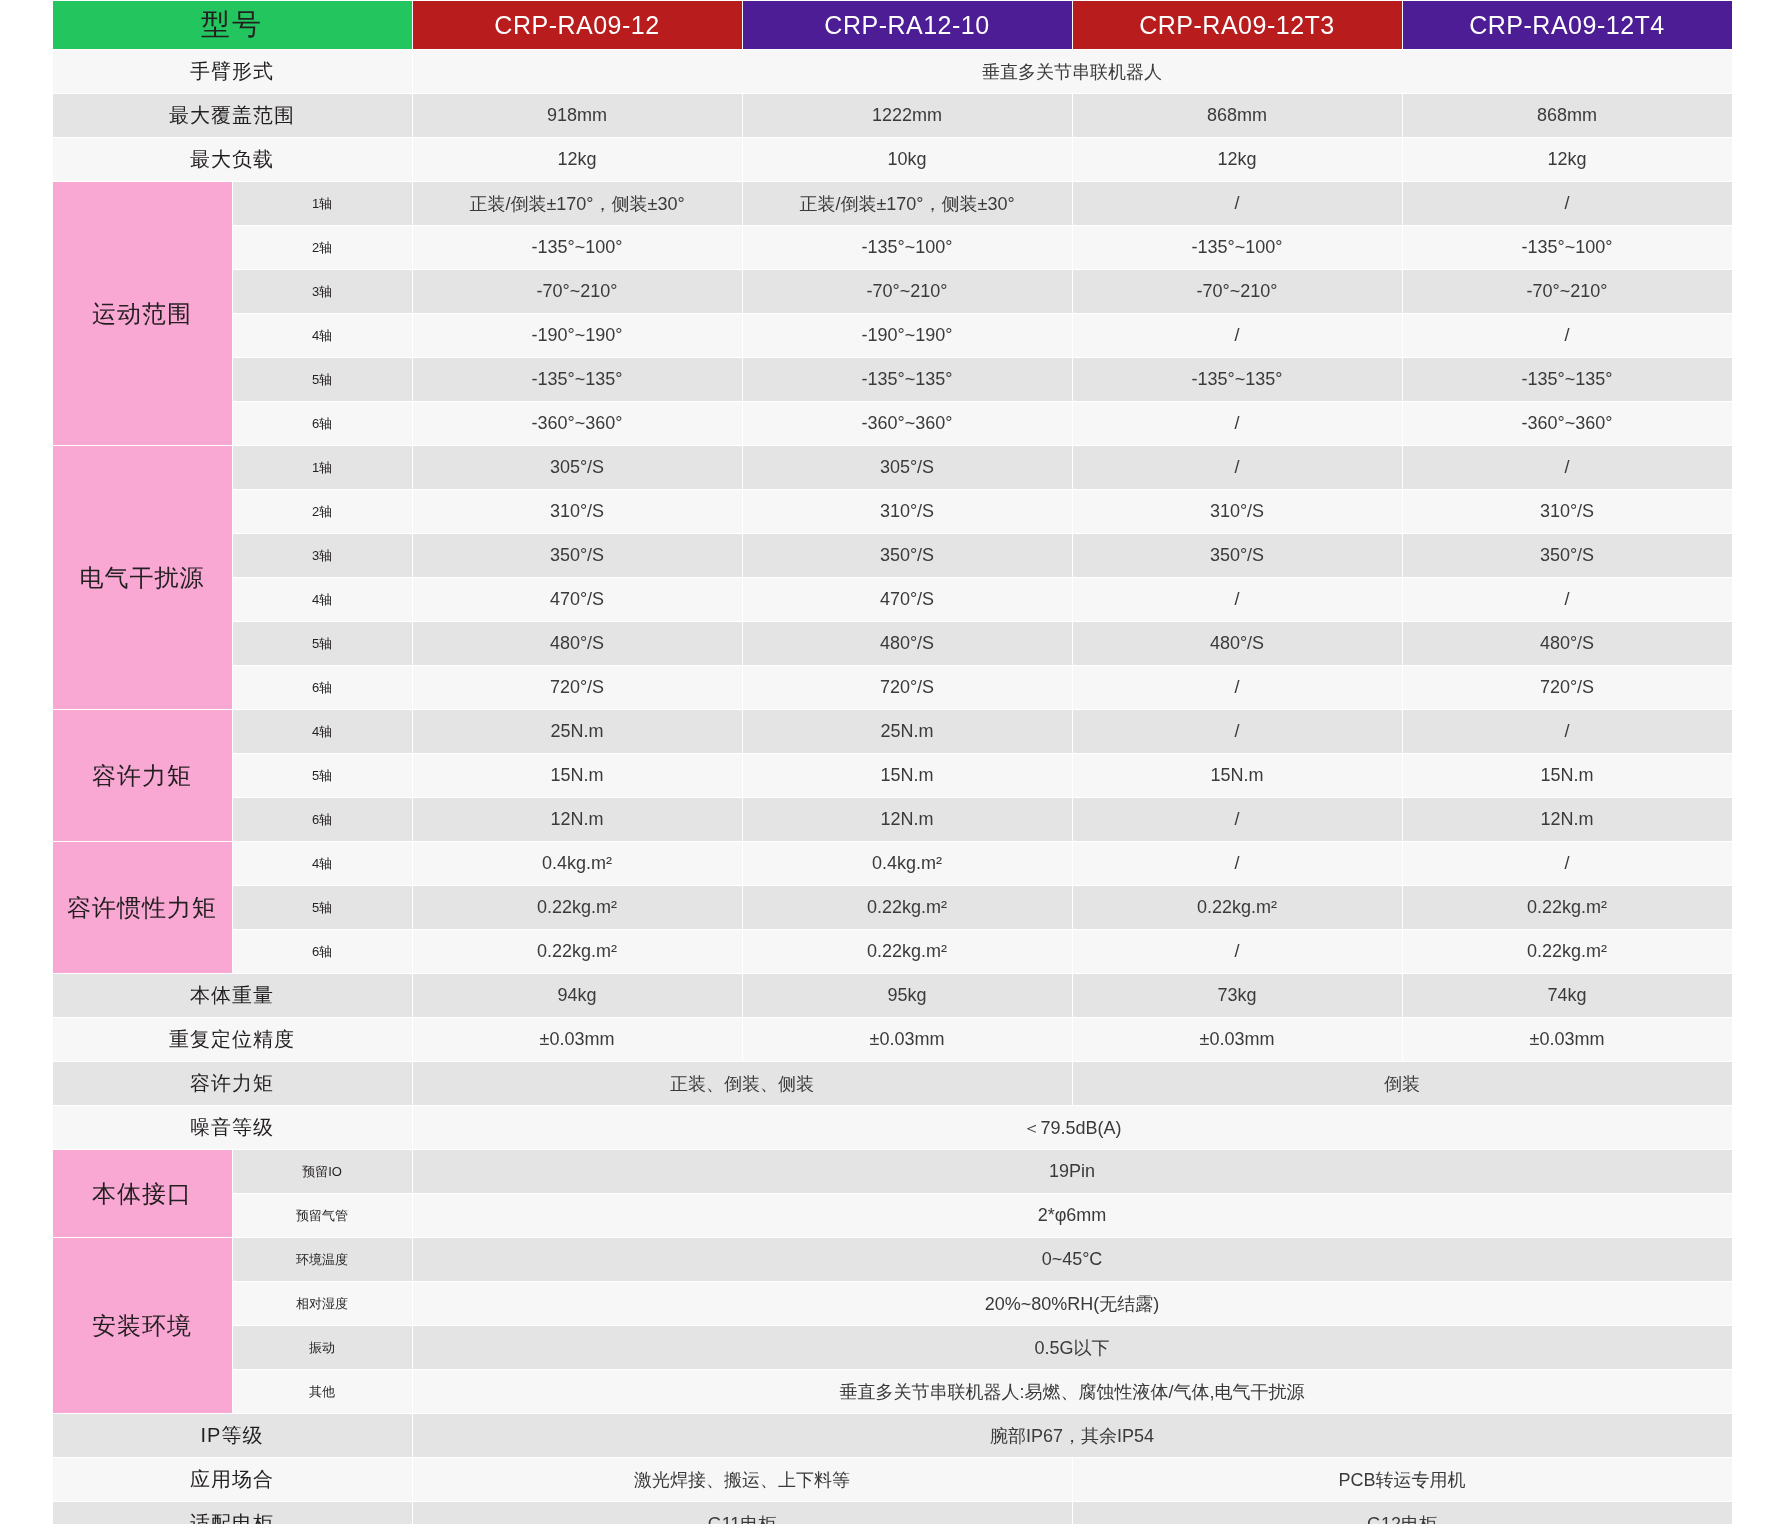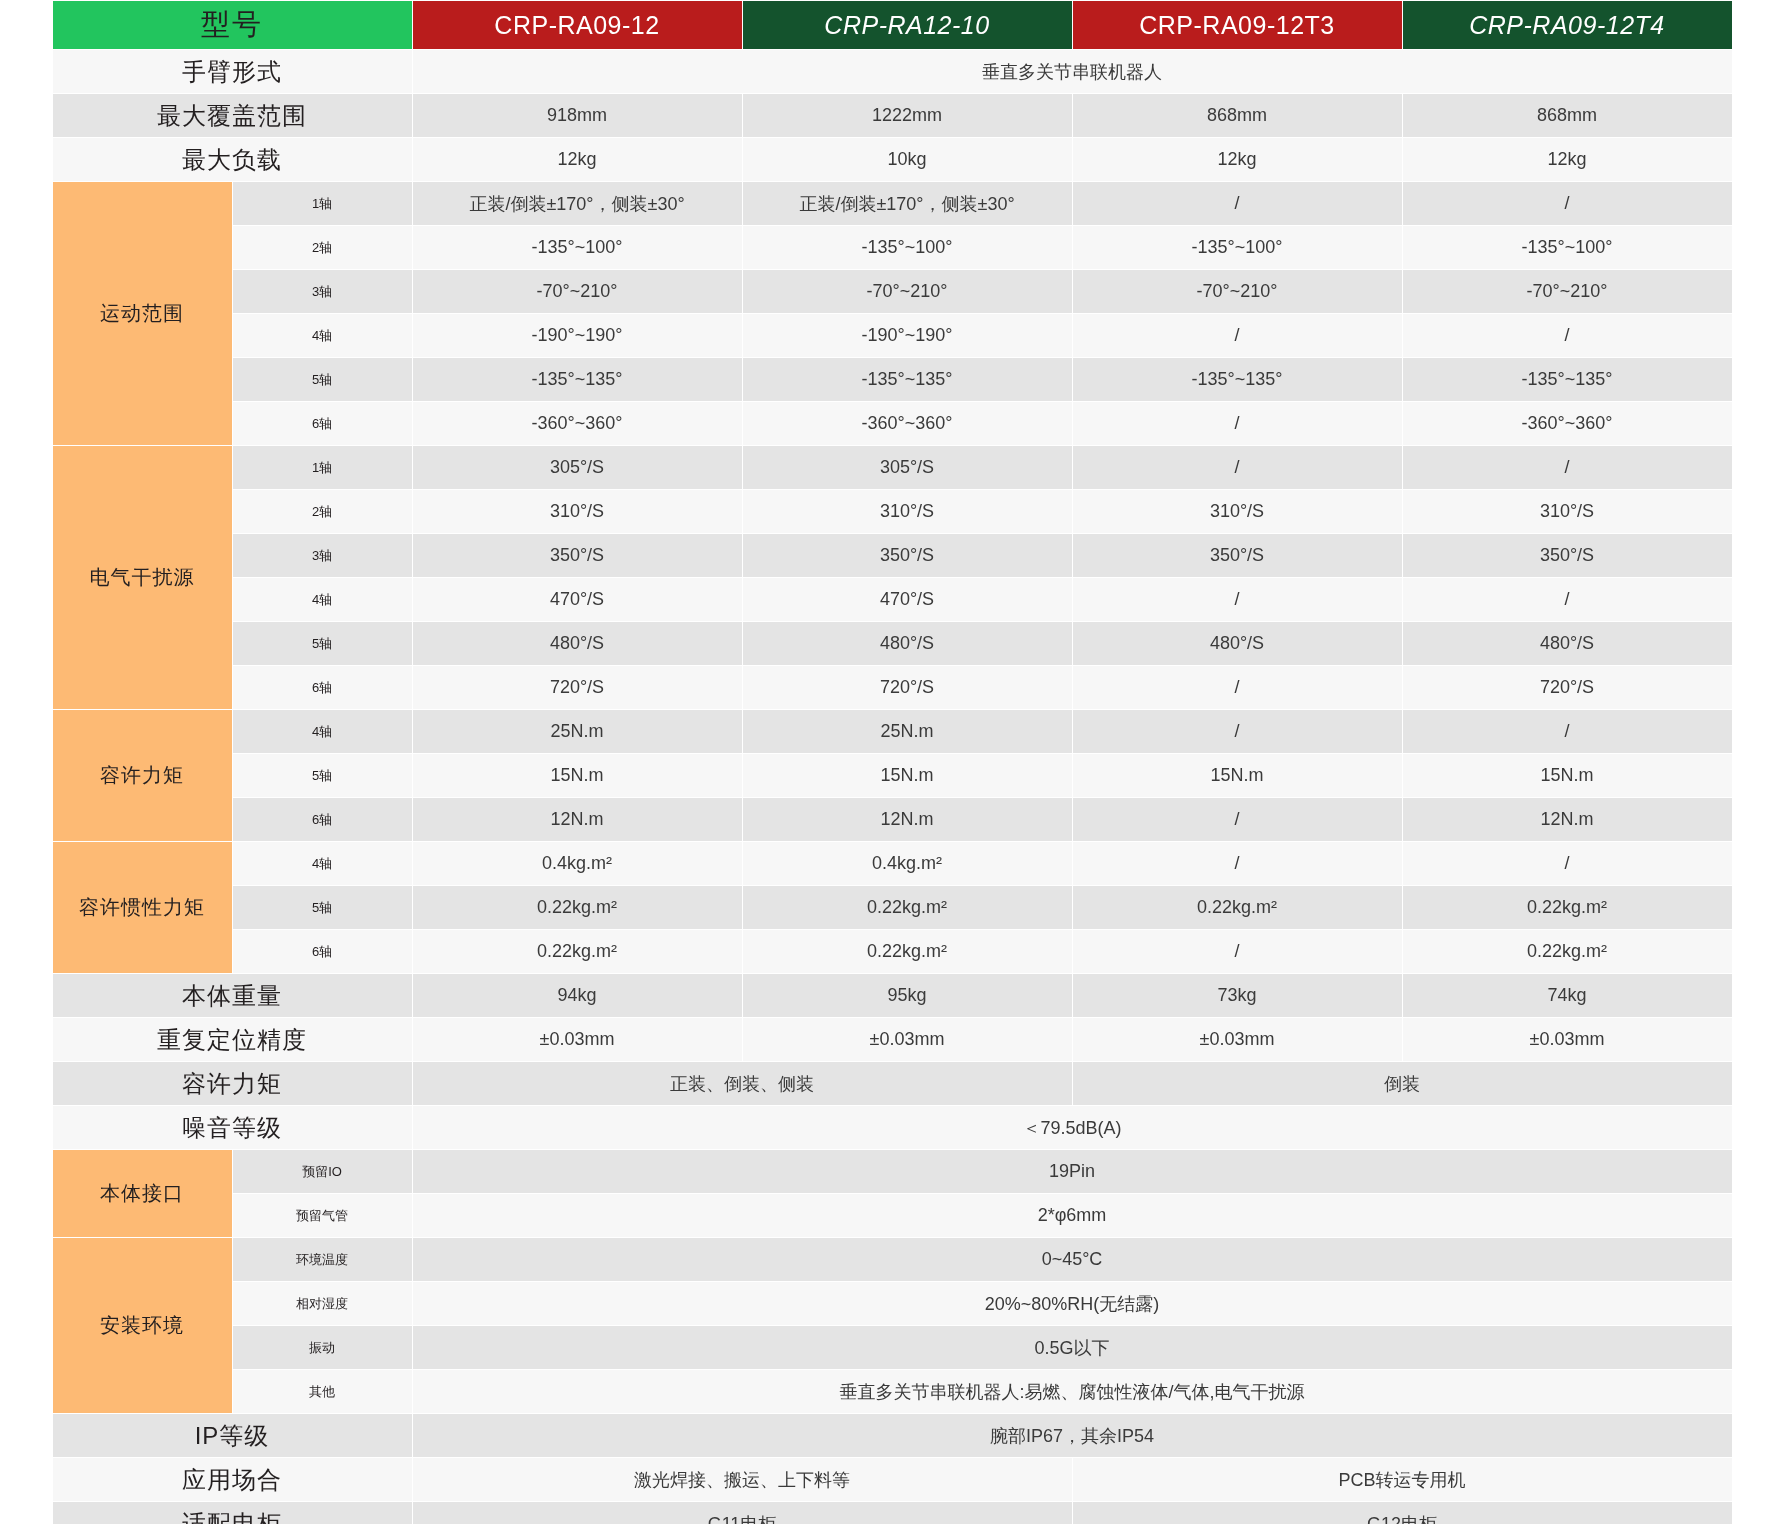--- a/index.html
+++ b/index.html
@@ -40,31 +40,31 @@
     height: 48px;
   }
   .hdr-model {
     background: #b91c1c;
     color: #ffffff;
     font-size: 25px;
     font-weight: bold;
     height: 48px;
     letter-spacing: 0.5px;
   }
-  .hdr-model.alt { background: #14532d; font-style: italic; }
+  .hdr-model.alt { background: #4c1d95; }
 
   
   .group-label {
-    background: #fdba74;
-    font-size: 20px;
+    background: #f9a8d4;
+    font-size: 24px;
     font-weight: bold;
     letter-spacing: 1px;
   }
   .row-label {
-    font-size: 24px;
+    font-size: 20px;
     font-weight: bold;
     letter-spacing: 1px;
     height: 43px;
   }
   .sub-label {
     font-size: 13px;
     height: 43px;
   }
   .value {
     font-size: 18px;

